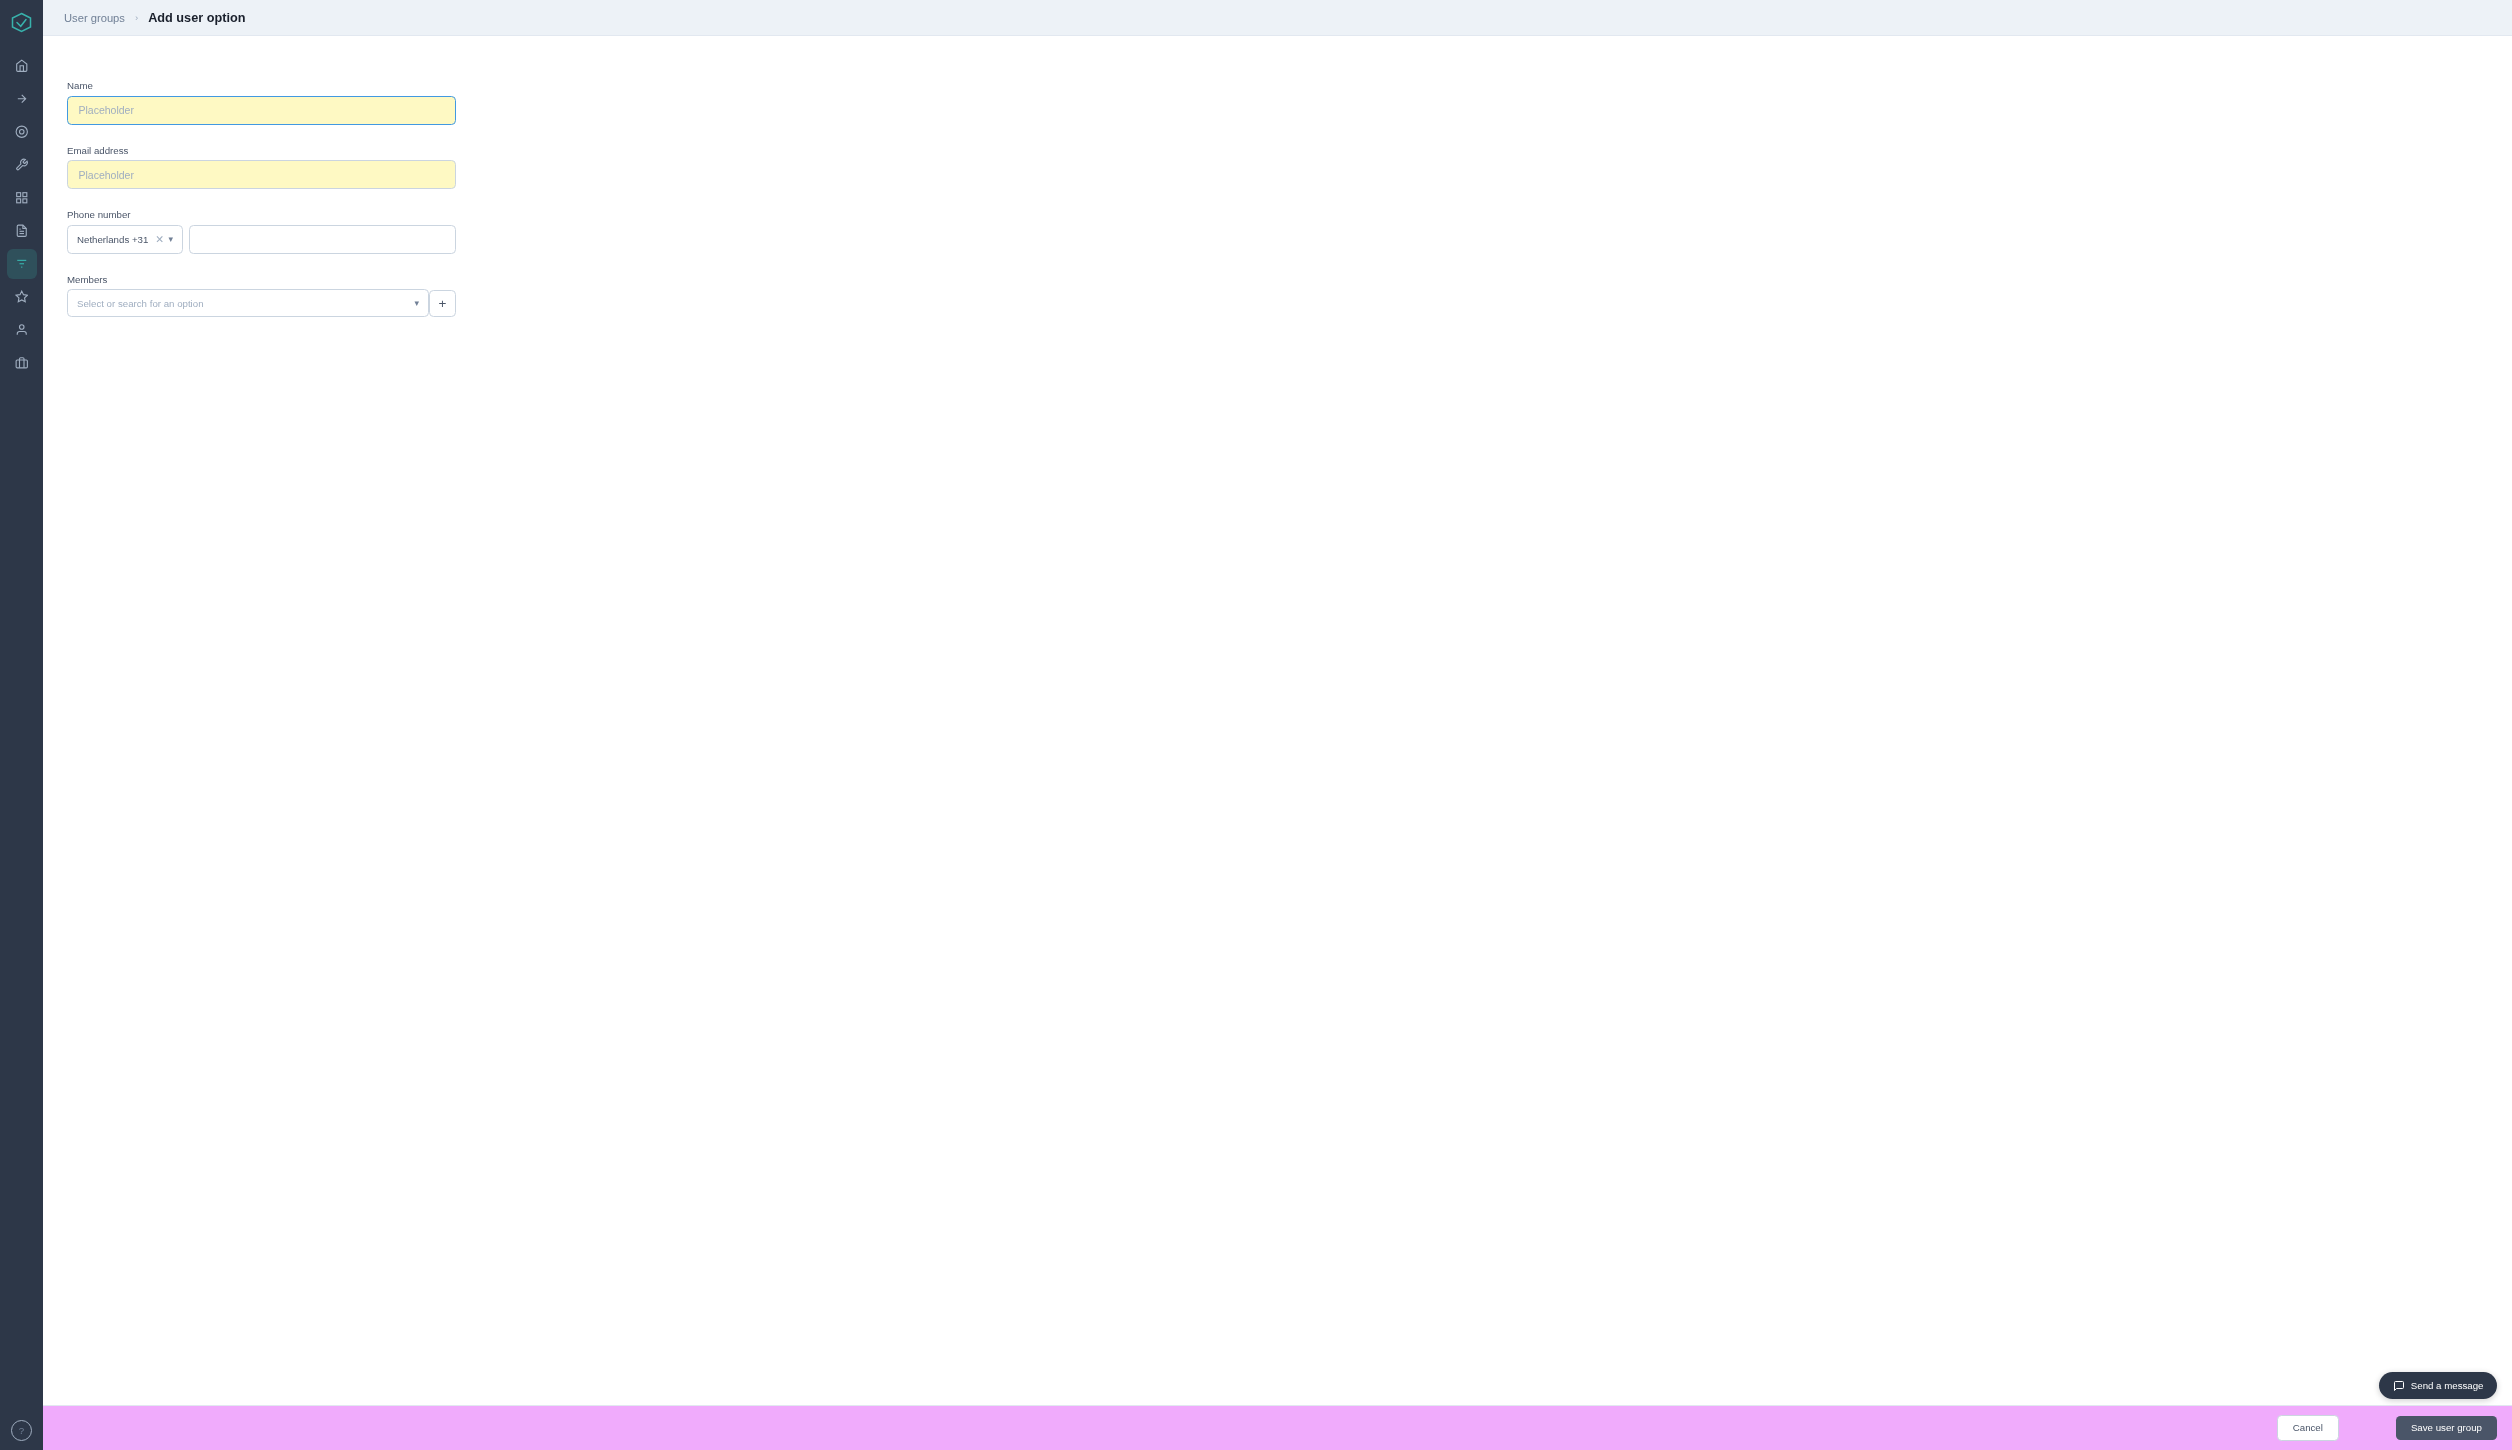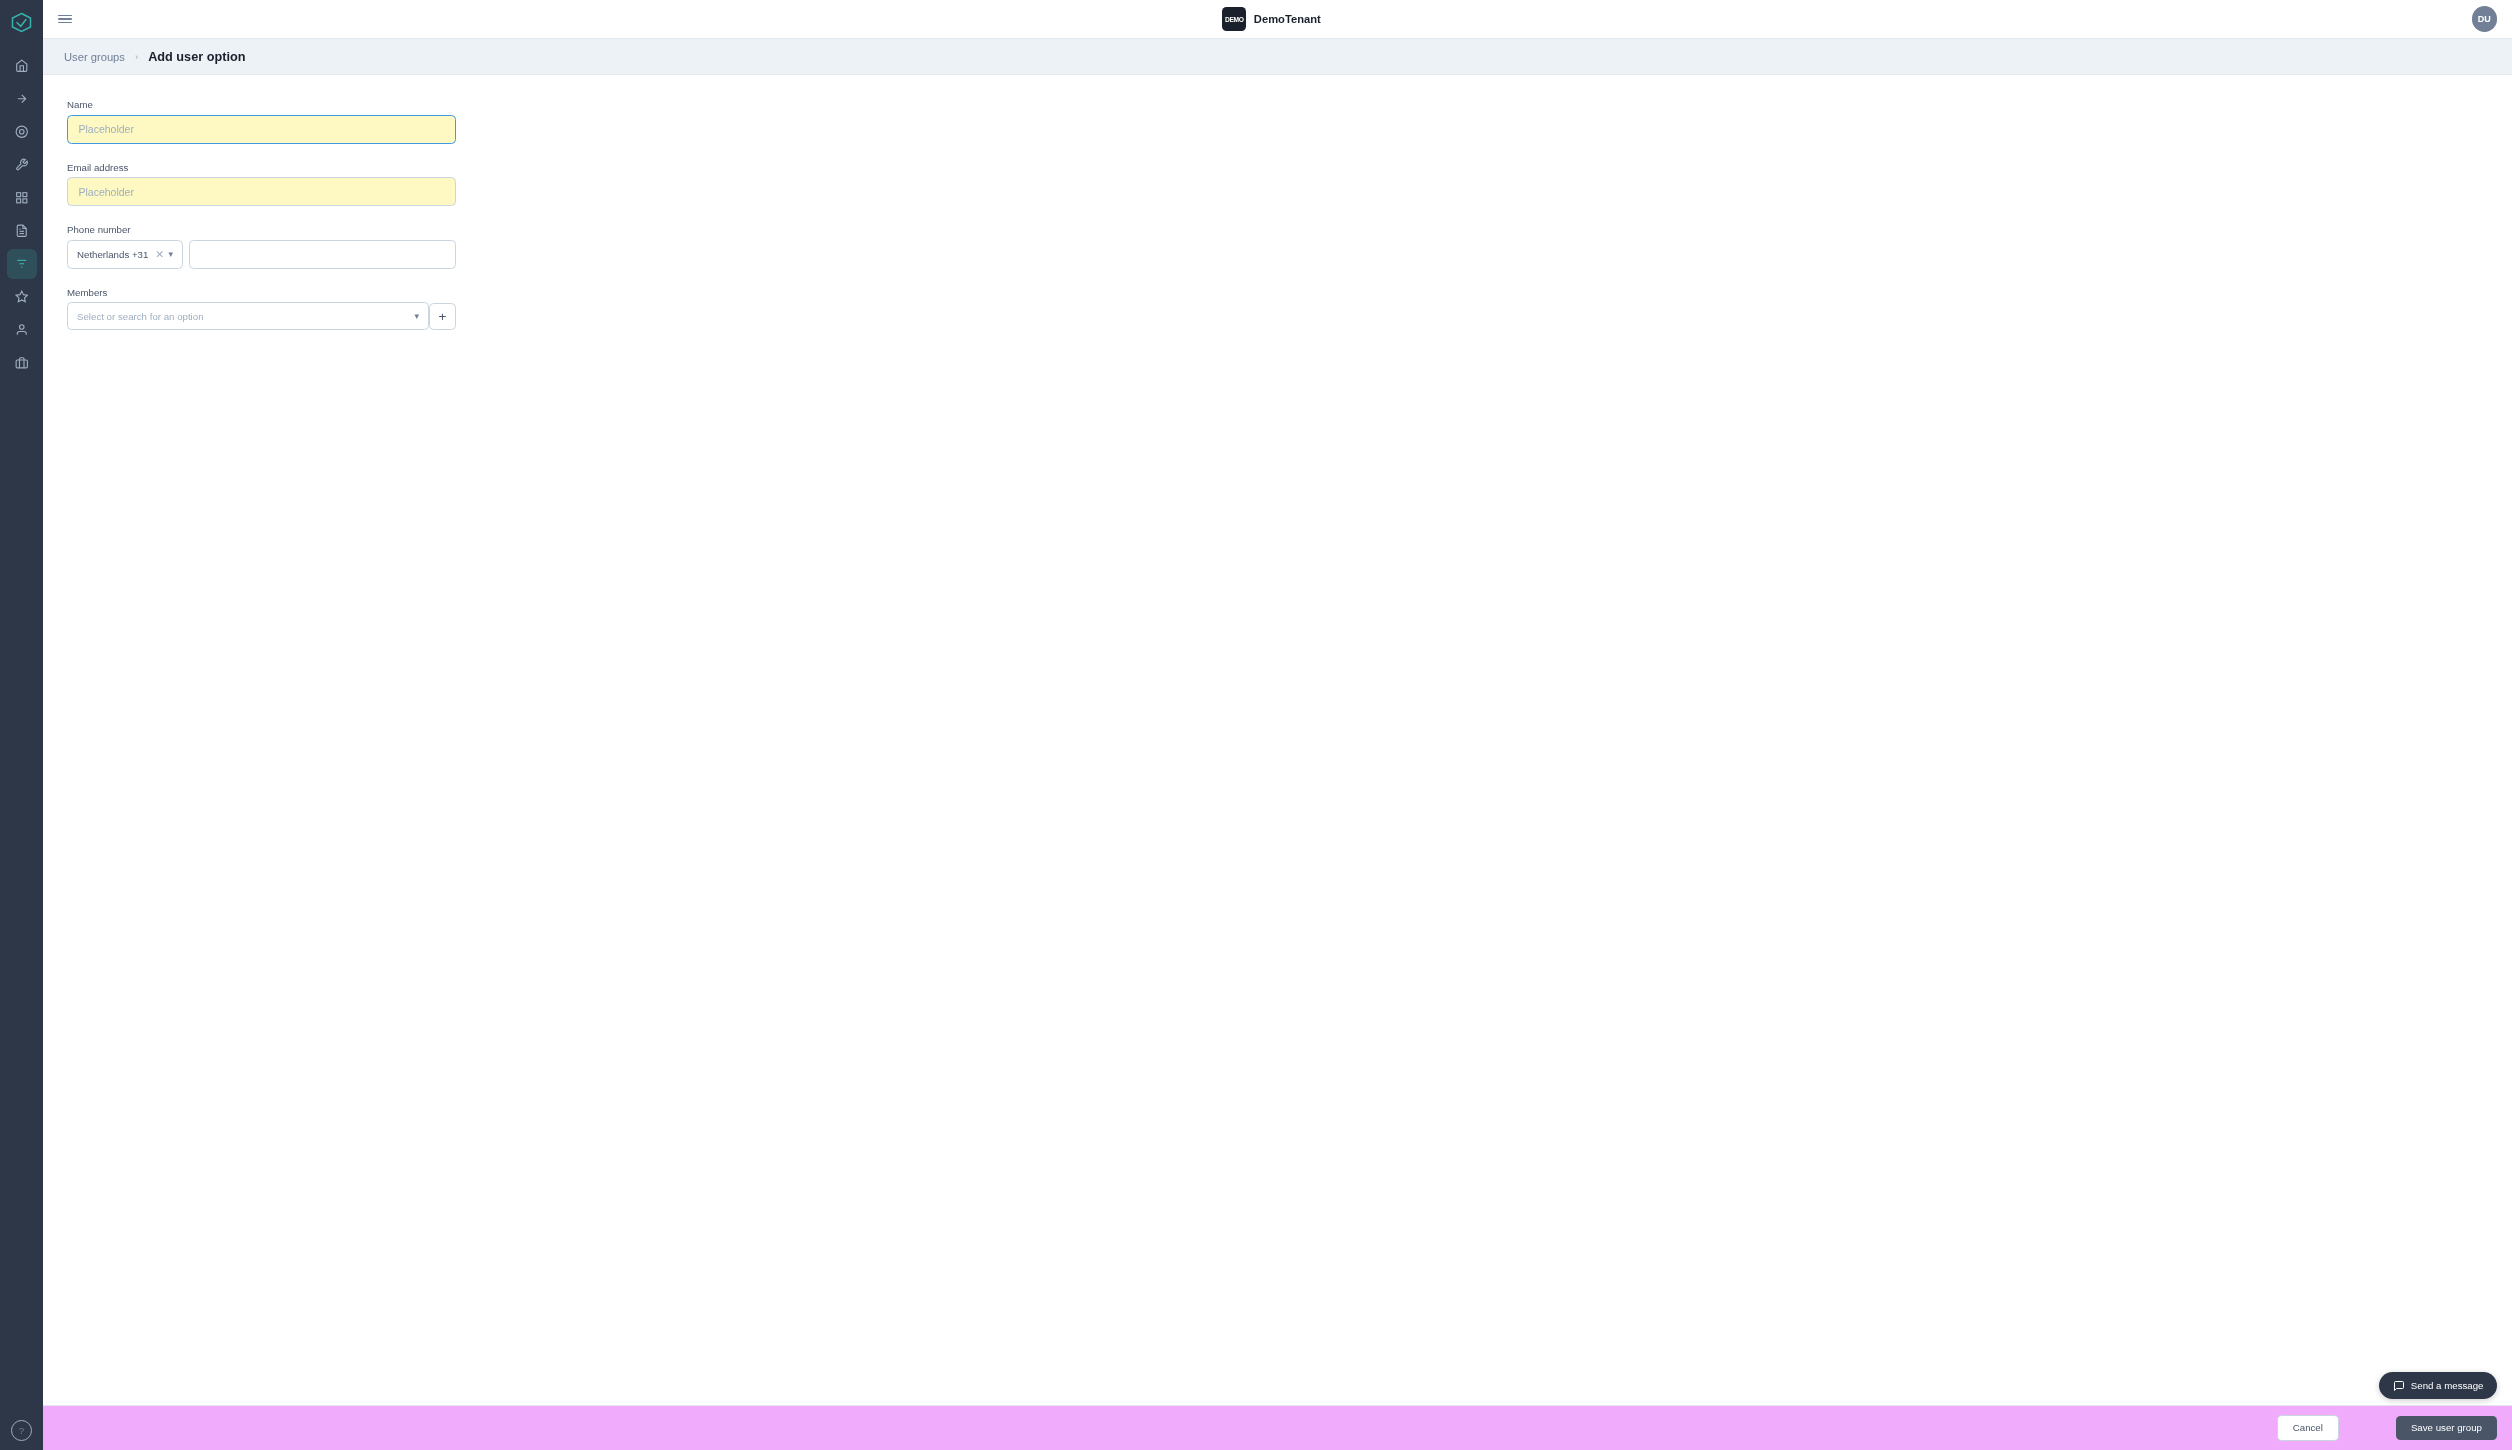--- a/index.html
+++ b/index.html
@@ -138,21 +138,21 @@
     
     .content {
       flex: 1;
       background: #fff;
       overflow-y: auto;
       padding: 24px 24px;
     }
 
     
     .form-section { max-width: 389px; }
-    .form-group { margin-bottom: 18px; }
+    .form-group { margin-bottom: 18px; margin-top: 20px; }
     .form-label {
       display: block;
       font-size: 9.7px;
       font-weight: 500;
       color: #4a5568;
       margin-bottom: 4.5px;
     }
     .form-input {
       width: 100%;
       padding: 7.5px 10.5px;
@@ -381,36 +381,20 @@
 
   <div class="sidebar-spacer"></div>
 
   <div class="sidebar-bottom">
     <div class="help-icon">?</div>
   </div>
 </div>
 
 <div class="main-area">
 
-  <div class="topbar">
-    <div class="menu-icon">
-      <span></span>
-        <span></span>
-        <span></span>
-    </div>
-    <div class="topbar-center">
-      <div class="topbar-logo">
-        <span>DEMO</span>
-      </div>
-      <span>DemoTenant</span>
-    </div>
-    <div class="topbar-avatar">
-      <span>DU</span>
-    </div>
-  </div>
 
   <div class="breadcrumb-bar">
     <div class="breadcrumb">
       <span class="breadcrumb-link">User groups</span>
       <span class="breadcrumb-separator">›</span>
       <span class="breadcrumb-current">Add user option</span>
     </div>
   </div>
 
   <div class="content">

